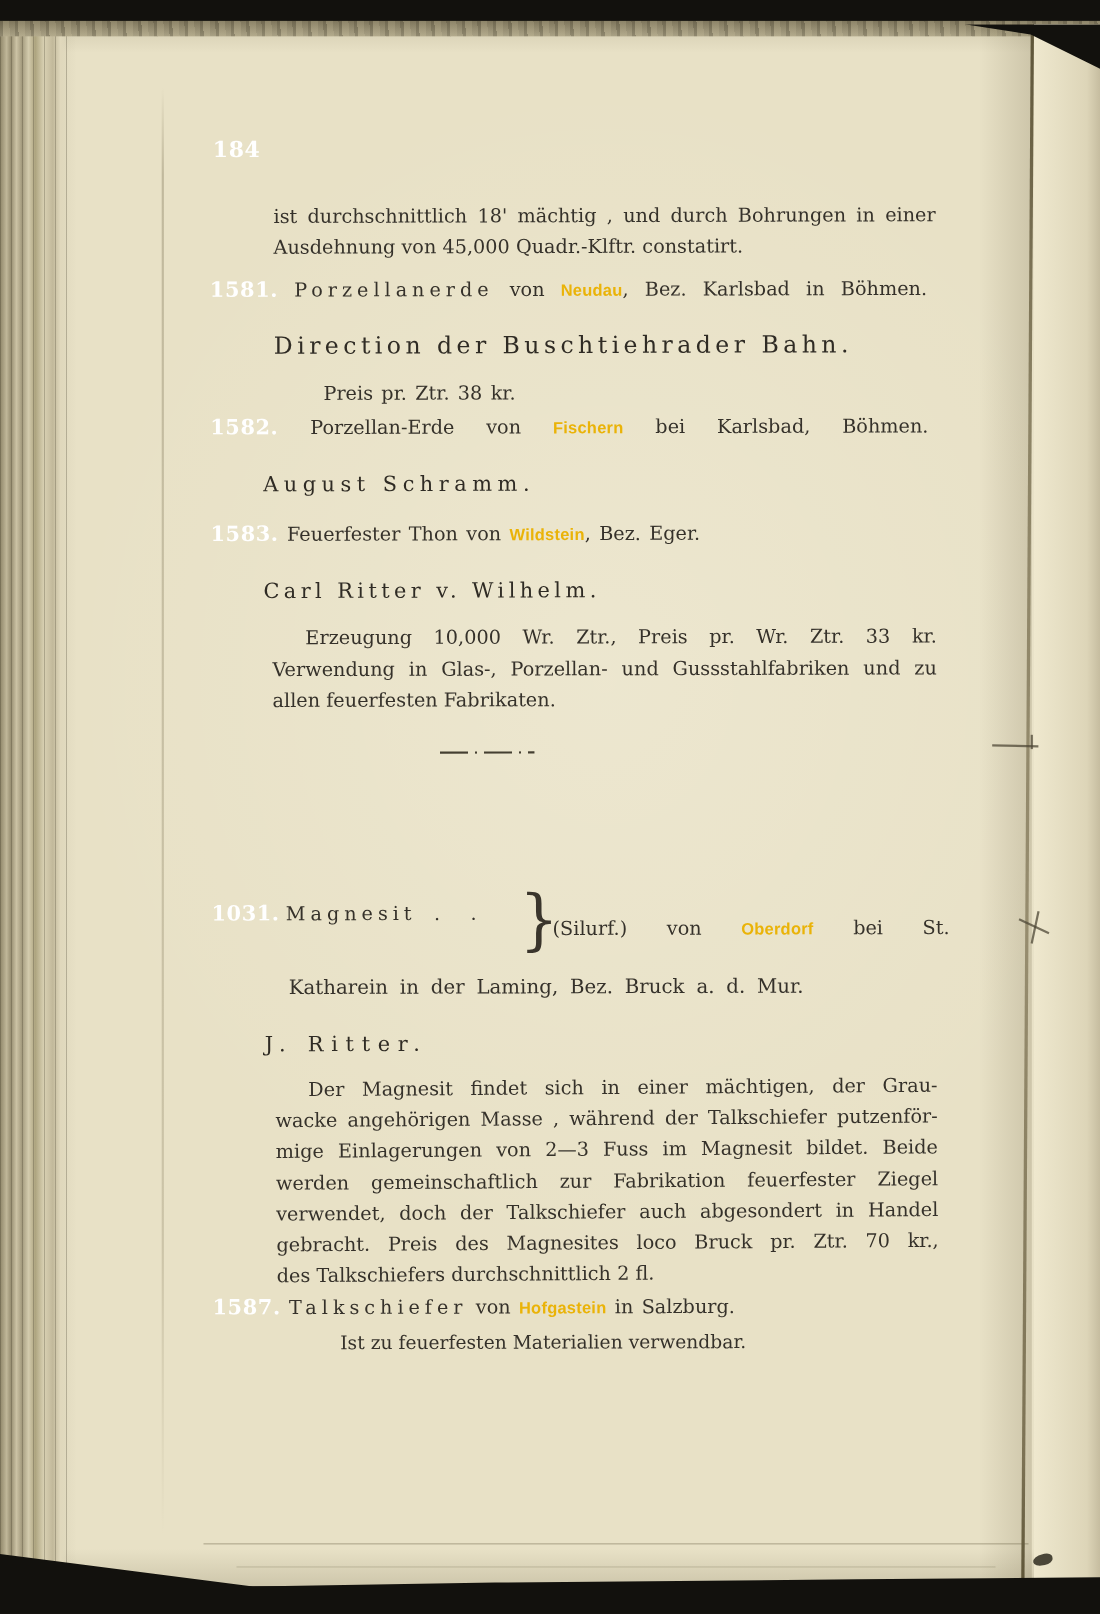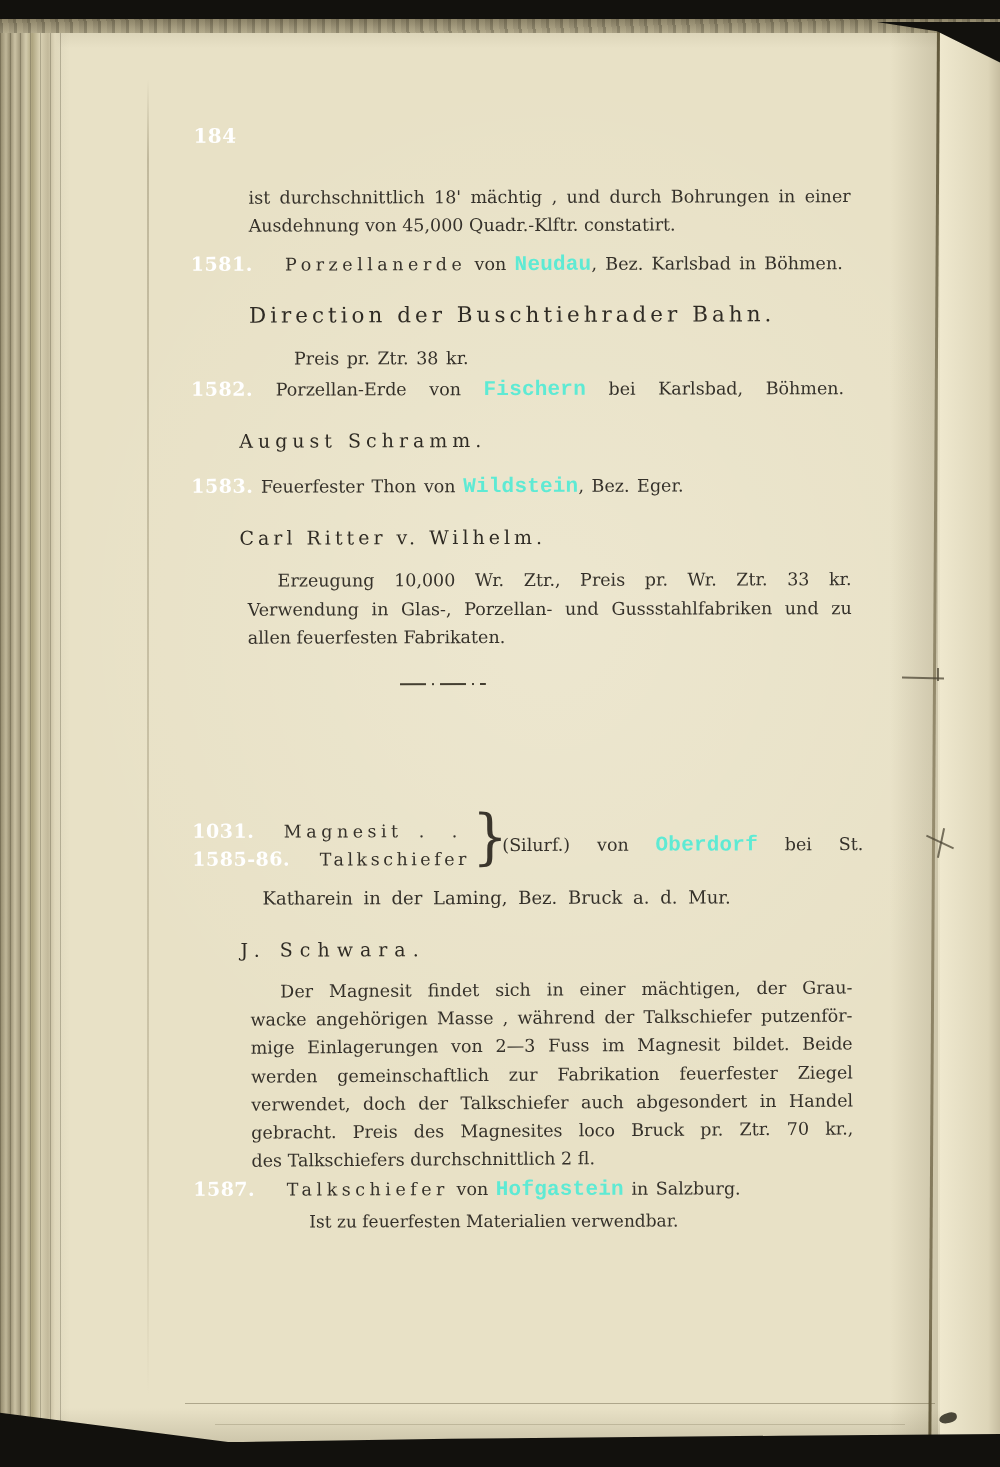--- a/index.html
+++ b/index.html
@@ -71,22 +71,22 @@
   .mark1a { left:902px; top:677px; width:42px; height:2px; transform:rotate(1.2deg); }
   .mark1b { left:937px; top:668px; width:2px;  height:13px; }
   .mark2a { left:925px; top:841px; width:30px; height:2px; transform:rotate(25deg); }
   .mark2b { left:940px; top:828px; width:2px;  height:30px; transform:rotate(12deg); }
 
   
   .content { position:absolute; left:0; top:0; width:1000px; height:1467px; transform:rotate(-.15deg); color:var(--ink,#35312a); }
   .t  { position:absolute; font-size:17.5px; line-height:28px; }
   .jl { text-align:justify; text-align-last:justify; }
   .num   { font-weight:bold; font-size:19px; color:#ffffff; letter-spacing:.5px; }
-  .sperr { letter-spacing:4.5px;margin-left:24px; }
-  .place { font-family:Liberation Mono, monospace; font-weight:700; font-size:21px; letter-spacing:.2px; color:#5eead4; }
+  .sperr { letter-spacing:4.5px; }
+  .place { font-family:Liberation Sans, sans-serif; font-weight:700; font-size:15px; letter-spacing:.2px; color:#eab308; }
   .supplier { font-size:19px; letter-spacing:4px; color:#2f2b24; white-space:nowrap; }
   .heading-sans { font-family:"DejaVu Sans", sans-serif; font-weight:700; font-size:19px; letter-spacing:1.8px; color:#221f19; white-space:nowrap; }
   .divider {
     position:absolute; left:400px; top:683px; width:86px; height:2px;
     background:repeating-linear-gradient(90deg,#443f31 0 26px, rgba(0,0,0,0) 26px 32px, #443f31 32px 34px, rgba(0,0,0,0) 34px 40px);
   }
   .brace { position:absolute; left:472px; top:806px; font-size:56px; line-height:62px; transform:scaleY(1.08); color:#3a352c; }
   .dots  { letter-spacing:11px; margin-left:16px; }
   .indent1 { text-indent:30px; }
   .desc { transform:rotate(-.25deg); transform-origin:left center; }
@@ -160,37 +160,33 @@
     </div>
 
     <div class="divider"></div>
 
 
     <div class="t" style="left:192px; top:817px; line-height:26px; white-space:nowrap;">
       <span class="num">1031.</span>
       <span class="sperr">Magnesit</span><span class="dots">. .</span>
     </div>
 
-    <div class="t" style="left:192px; top:845px; line-height:26px; white-space:nowrap;">
-      <span class="num">1585-86.</span>
-      <span class="sperr" style="letter-spacing:3.5px;">Talkschiefer</span>
-    </div>
 
     <div class="brace">}</div>
 
     <div class="t jl" style="left:502px; top:831px; width:361px;">
       <span>(Silurf.)</span>
       <span>von</span>
       <span class="place">Oberdorf</span>
       <span>bei St.</span>
     </div>
 
     <div class="t ws5" style="left:262px; top:884px; font-size:18px;">Katharein in der Laming, Bez. Bruck a. d. Mur.</div>
 
-    <div class="t supplier" style="left:240px; top:935px; letter-spacing:7px;">J. Schwara.</div>
+    <div class="t supplier" style="left:240px; top:935px; letter-spacing:7px;">J. Ritter.</div>
 
     <div class="t desc" style="left:250px; top:977px; width:602px; line-height:28.2px;">
       <div class="jl indent1">Der Magnesit findet sich in einer mächtigen, der Grau-</div>
       <div class="jl">wacke angehörigen Masse , während der Talkschiefer putzenför-</div>
       <div class="jl">mige Einlagerungen von 2—3 Fuss im Magnesit bildet. Beide</div>
       <div class="jl">werden gemeinschaftlich zur Fabrikation feuerfester Ziegel</div>
       <div class="jl">verwendet, doch der Talkschiefer auch abgesondert in Handel</div>
       <div class="jl">gebracht. Preis des Magnesites loco Bruck pr. Ztr. 70 kr.,</div>
       <div>des Talkschiefers durchschnittlich 2 fl.</div>
     </div>

